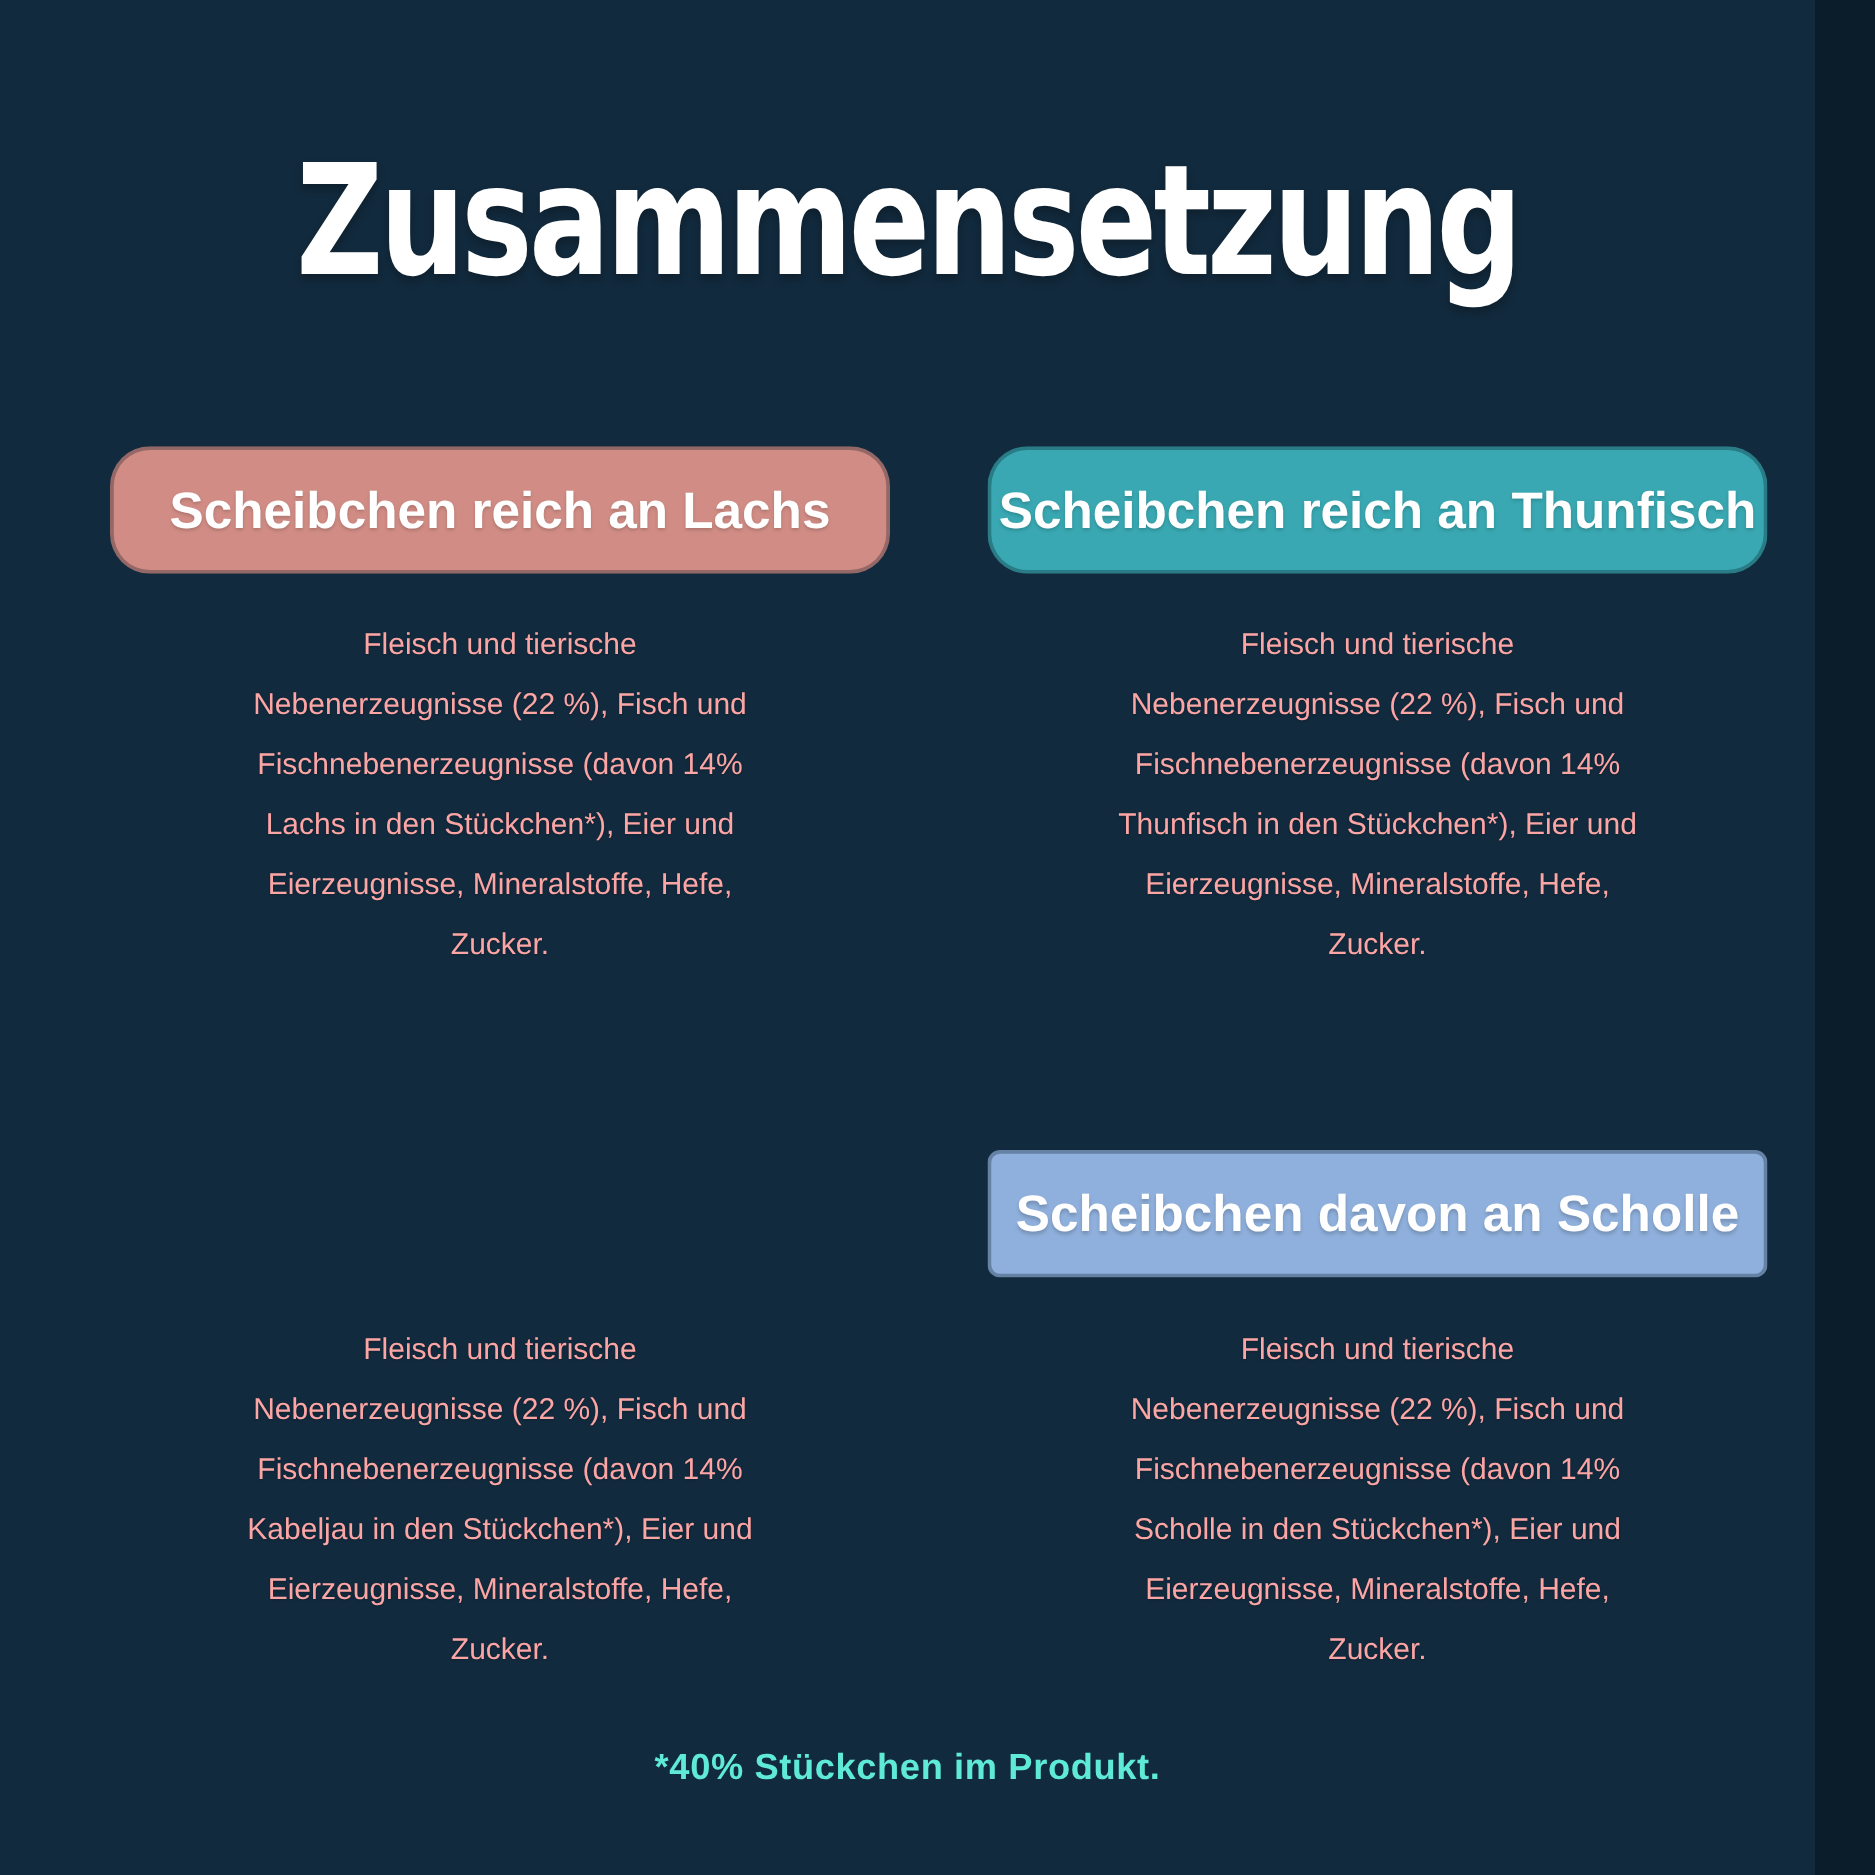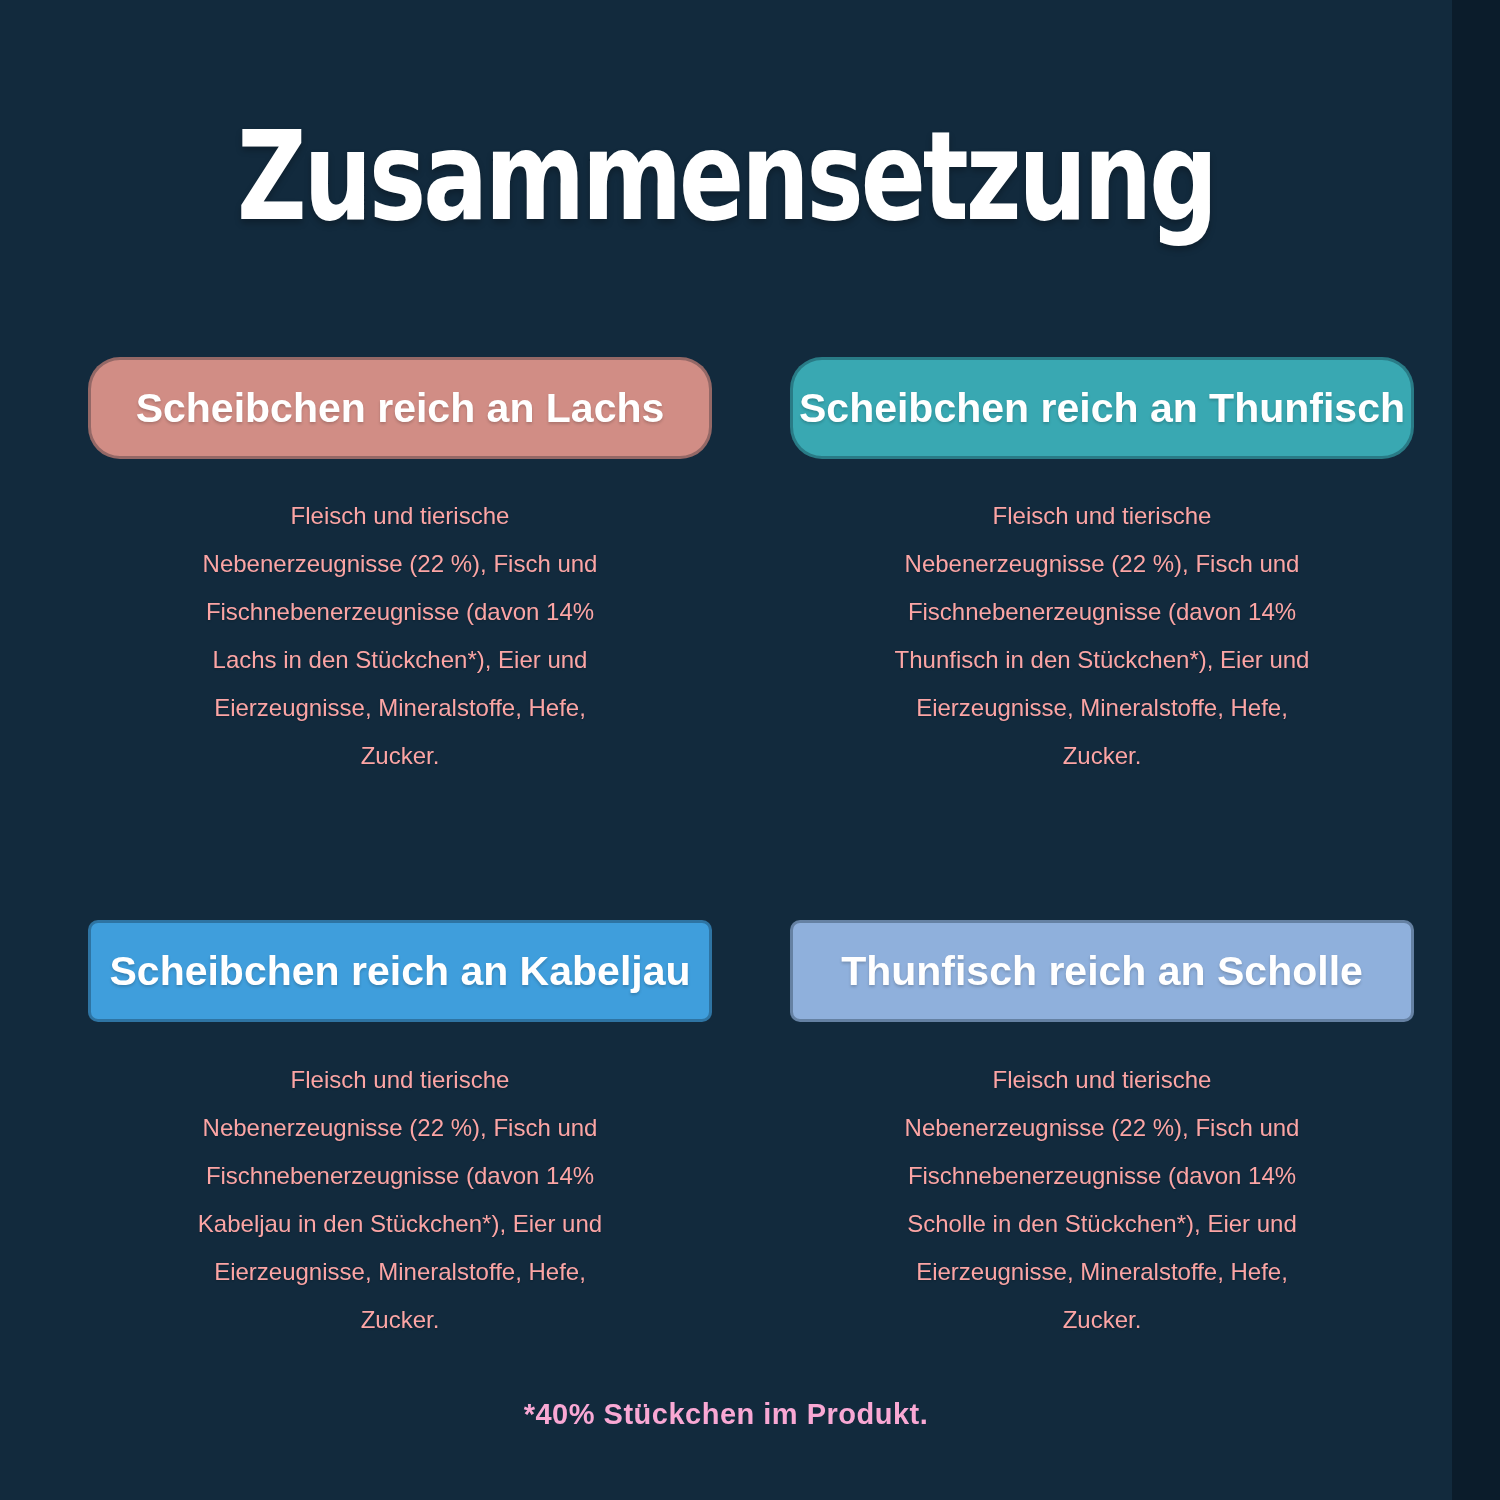--- a/index.html
+++ b/index.html
@@ -66,21 +66,21 @@
   .body-r1 { top: 492px; }
   .body-r2 { top: 1056px; }
   .bcol-left  { left: 80px; }
   .bcol-right { left: 782px; }
   .footnote {
     position: absolute;
     top: 1398px;
     left: 0;
     width: 100%;
     text-align: center;
-    color: #f9a8d4;
+    color: #5eead4;
     font-size: 29px;
     font-weight: 700;
     letter-spacing: 0.5px;
   }
 </style>
 </head>
 <body>
 
 <div class="canvas">
 
@@ -97,23 +97,22 @@
 Eierzeugnisse, Mineralstoffe, Hefe,
 Zucker.</div>
 
   <div class="card-body body-r1 bcol-right">Fleisch und tierische
 Nebenerzeugnisse (22 %), Fisch und
 Fischnebenerzeugnisse (davon 14%
 Thunfisch in den Stückchen*), Eier und
 Eierzeugnisse, Mineralstoffe, Hefe,
 Zucker.</div>
 
-  <div class="card-header hdr-r2 col-left" style="background-color: rgb(63, 158, 220);">Scheibchen reich an Kabeljau</div>
 
-  <div class="card-header hdr-r2 col-right" style="background-color: rgb(143, 176, 220);">Thunfisch reich an Scholle</div>
+  <div class="card-header hdr-r2 col-right" style="background-color: rgb(143, 176, 220);">Scheibchen davon an Scholle</div>
 
   <div class="card-body body-r2 bcol-left">Fleisch und tierische
 Nebenerzeugnisse (22 %), Fisch und
 Fischnebenerzeugnisse (davon 14%
 Kabeljau in den Stückchen*), Eier und
 Eierzeugnisse, Mineralstoffe, Hefe,
 Zucker.</div>
 
   <div class="card-body body-r2 bcol-right">Fleisch und tierische
 Nebenerzeugnisse (22 %), Fisch und

